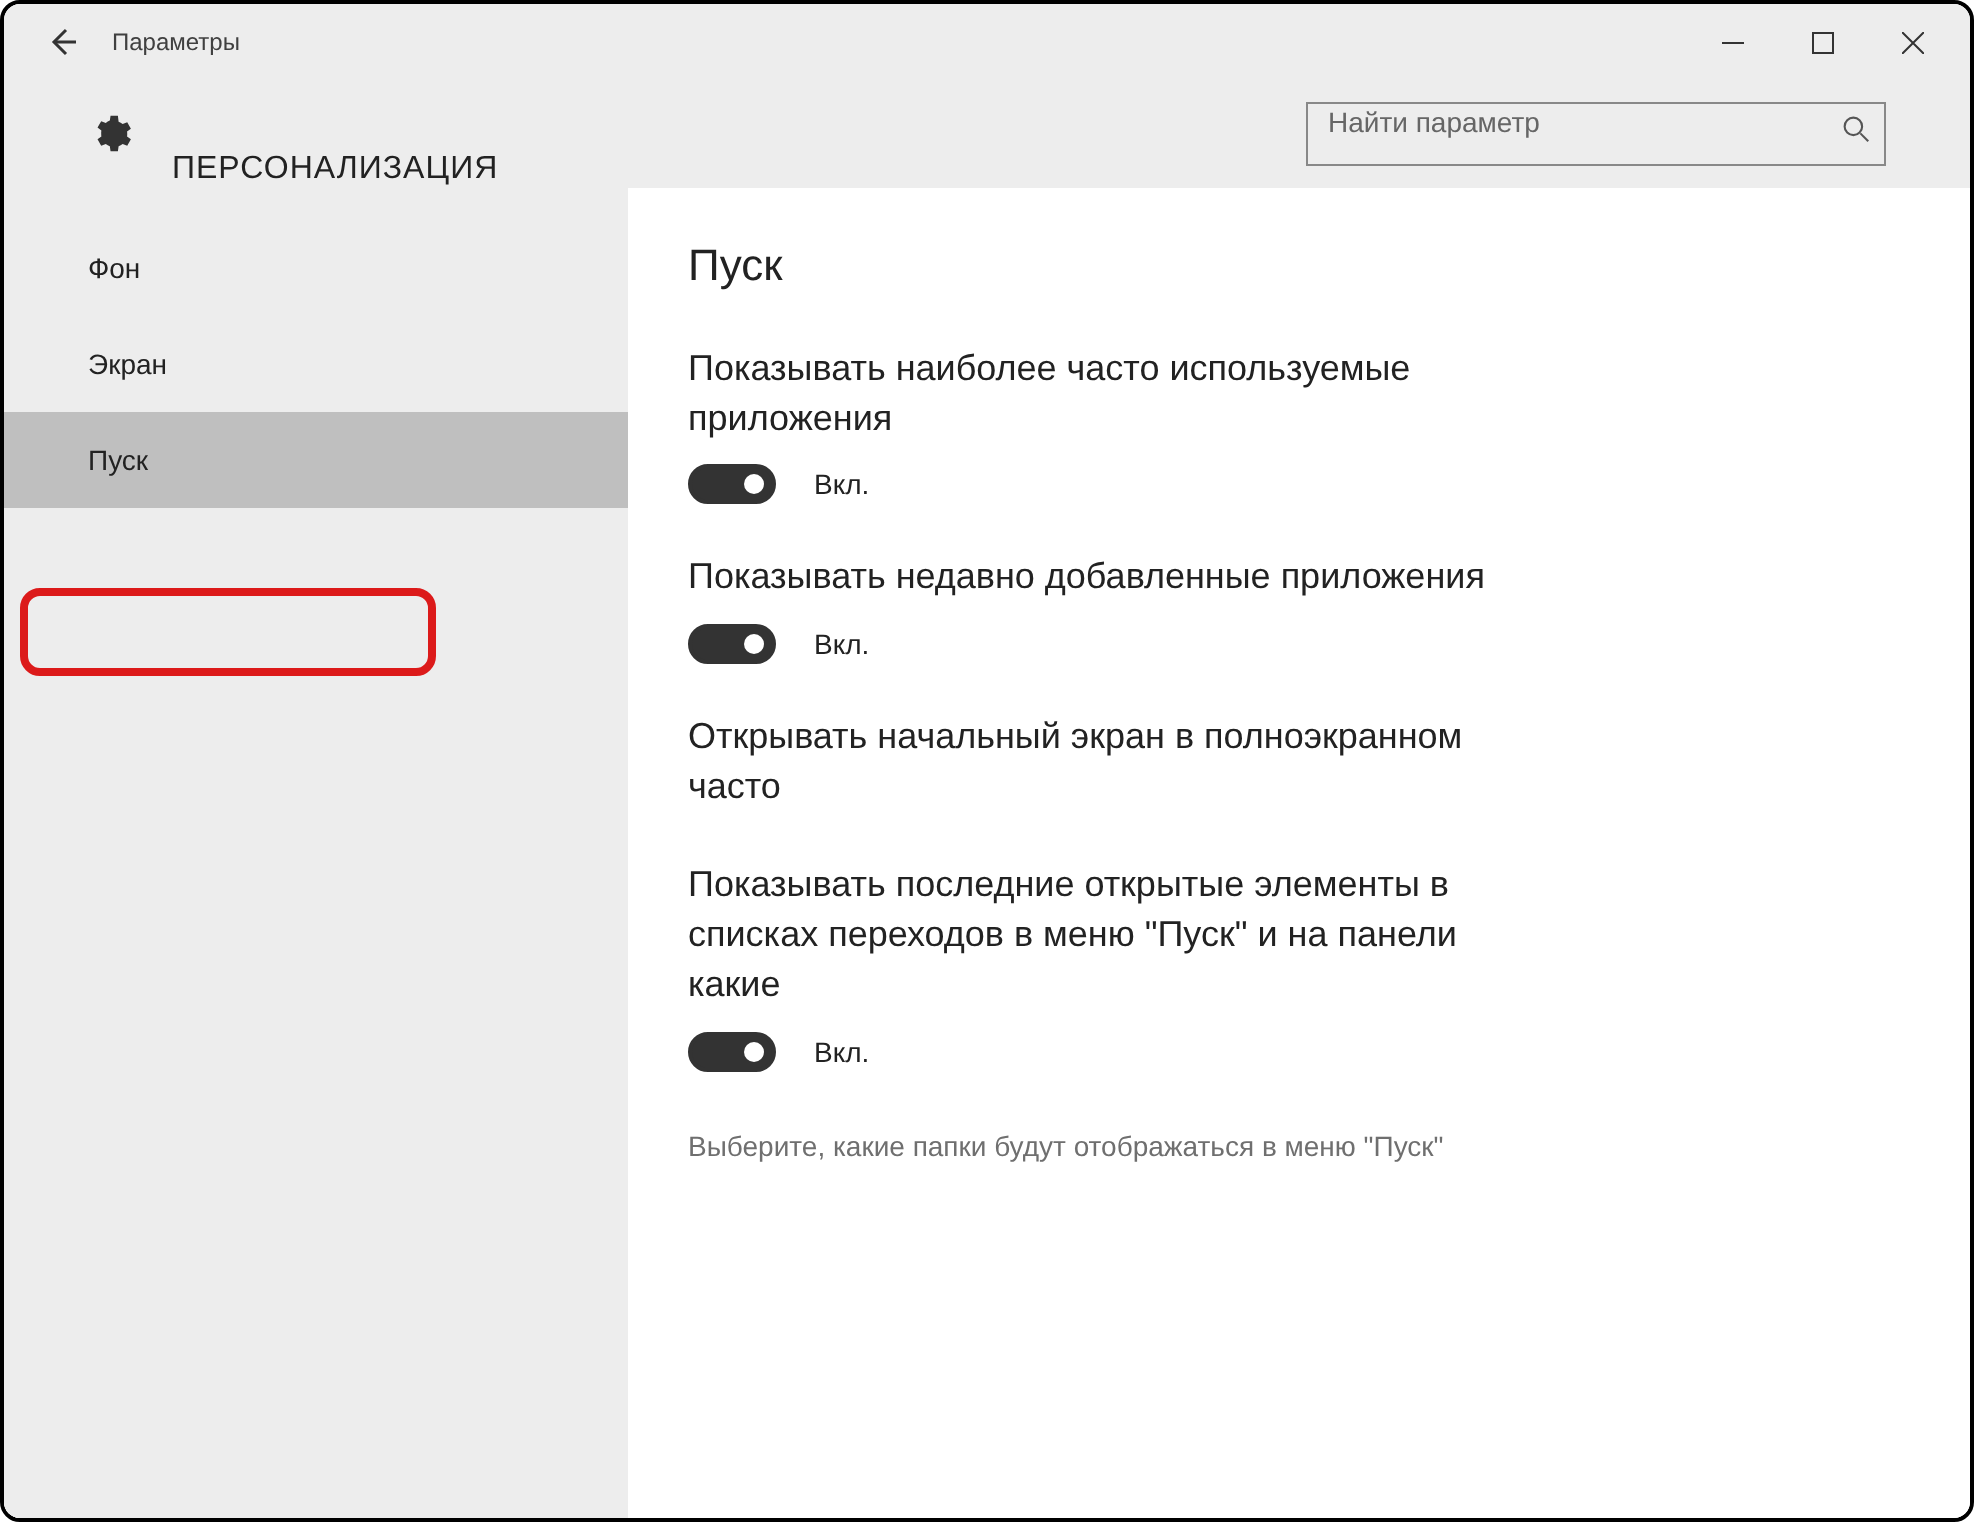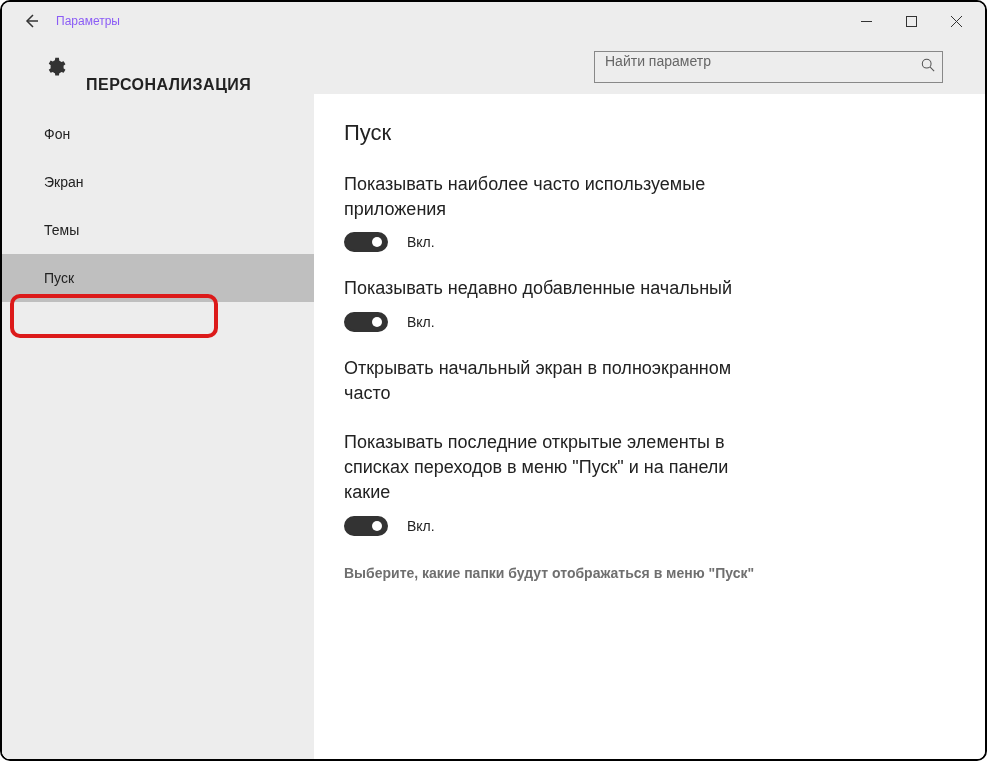--- a/index.html
+++ b/index.html
@@ -11,37 +11,37 @@
   }
   .titlebar {
     height: 38px; background: #ededed; display: flex; align-items: center;
     padding: 0 6px 0 14px; position: relative;
   }
   .back-btn {
     width: 30px; height: 30px; display: flex; align-items: center; justify-content: center;
     cursor: pointer; margin-right: 10px;
   }
   .back-btn svg { width: 16px; height: 16px; }
-  .title-text { font-size: 12px; color: #8b5cf6; }
+  .title-text { font-size: 12px; color: #404040; }
   .win-controls { margin-left: auto; display: flex; }
   .win-btn {
     width: 45px; height: 30px; display: flex; align-items: center; justify-content: center;
     cursor: pointer;
   }
   .win-btn svg { width: 11px; height: 11px; }
   .header-row {
     height: 54px; background: #ededed; display: flex; align-items: center;
     padding: 0 42px 0 42px;
   }
   .gear { margin-right: 20px; display:flex; align-items:center; }
   .gear svg { width: 22px; height: 22px; }
-  .section-title { font-size: 16px; letter-spacing: 0.5px; color: #222; font-weight: 700; margin-top: 36px; }
+  .section-title { font-size: 16px; letter-spacing: 0.5px; color: #222; font-weight: 400; margin-top: 36px; }
   .search-wrap { margin-left: auto; position: relative; }
   .search-input {
-    width: 349px; height: 32px; border: 1px solid #888; background: #ededed;
+    width: 290px; height: 32px; border: 1px solid #888; background: #ededed;
     padding: 0 34px 12px 10px; font-size: 14px; color: #333; outline: none;
   }
   .search-input::placeholder { color: #666; }
   .search-icon {
     position: absolute; right: 8px; top: 50%; transform: translateY(-50%);
     pointer-events: none;
   }
   .search-icon svg { width: 14px; height: 14px; }
   .body { flex: 1; display: flex; overflow: hidden; background: #fff; }
   .sidebar { width: 312px; background: #ededed; padding-top: 16px; }
@@ -64,21 +64,21 @@
     position: relative; cursor: pointer; background: #fff;
   }
   .toggle.on { background: #333; border-color:#333; }
   .toggle .knob {
     width: 10px; height: 10px; border-radius: 50%; position: absolute; top: 50%;
     transform: translateY(-50%);
   }
   .toggle.on .knob { right: 4px; background: #fff; }
   .toggle.off .knob { left: 4px; background: #333; }
   .toggle-text { font-size: 14px; }
-  .link-text { font-size: 14px; color: #6f6f6f; margin-top: 29px; cursor: pointer; font-weight: bold; }
+  .link-text { font-size: 14px; color: #6f6f6f; margin-top: 29px; cursor: pointer; }
   .rel { position: relative; }
 </style>
 </head>
 <body>
 
 <div class="window">
   <div class="titlebar">
     <div class="back-btn">
       <svg viewBox="0 0 16 16">
           <path d="M10 2 L4 8 L10 14" fill="none" stroke="#333" stroke-width="1.5"></path>
@@ -124,44 +124,41 @@
   </div>
 
   <div class="body">
     <div class="sidebar rel">
       <div class="side-item">
           <span>Фон</span>
         </div>
       <div class="side-item">
           <span>Экран</span>
         </div>
-      <div class="side-item">
-          <span>Темы</span>
-        </div>
       <div class="side-item selected">
           <span>Пуск</span>
         </div>
       <div class="highlight" style="left:8px; top:200px; width:208px; height:44px;"></div>
     </div>
 
     <div class="content">
       <div class="page-heading">Пуск</div>
 
       <div class="setting">
         <div class="setting-label">Показывать наиболее часто используемые приложения</div>
         <div class="toggle-row">
           <div class="toggle on">
               <div class="knob"></div>
             </div>
           <span class="toggle-text">Вкл.</span>
         </div>
       </div>
 
       <div class="setting">
-        <div class="setting-label">Показывать недавно добавленные начальный</div>
+        <div class="setting-label">Показывать недавно добавленные приложения</div>
         <div class="toggle-row">
           <div class="toggle on">
               <div class="knob"></div>
             </div>
           <span class="toggle-text">Вкл.</span>
         </div>
       </div>
 
       <div class="setting">
         <div class="setting-label">Открывать начальный экран в полноэкранном часто</div>

